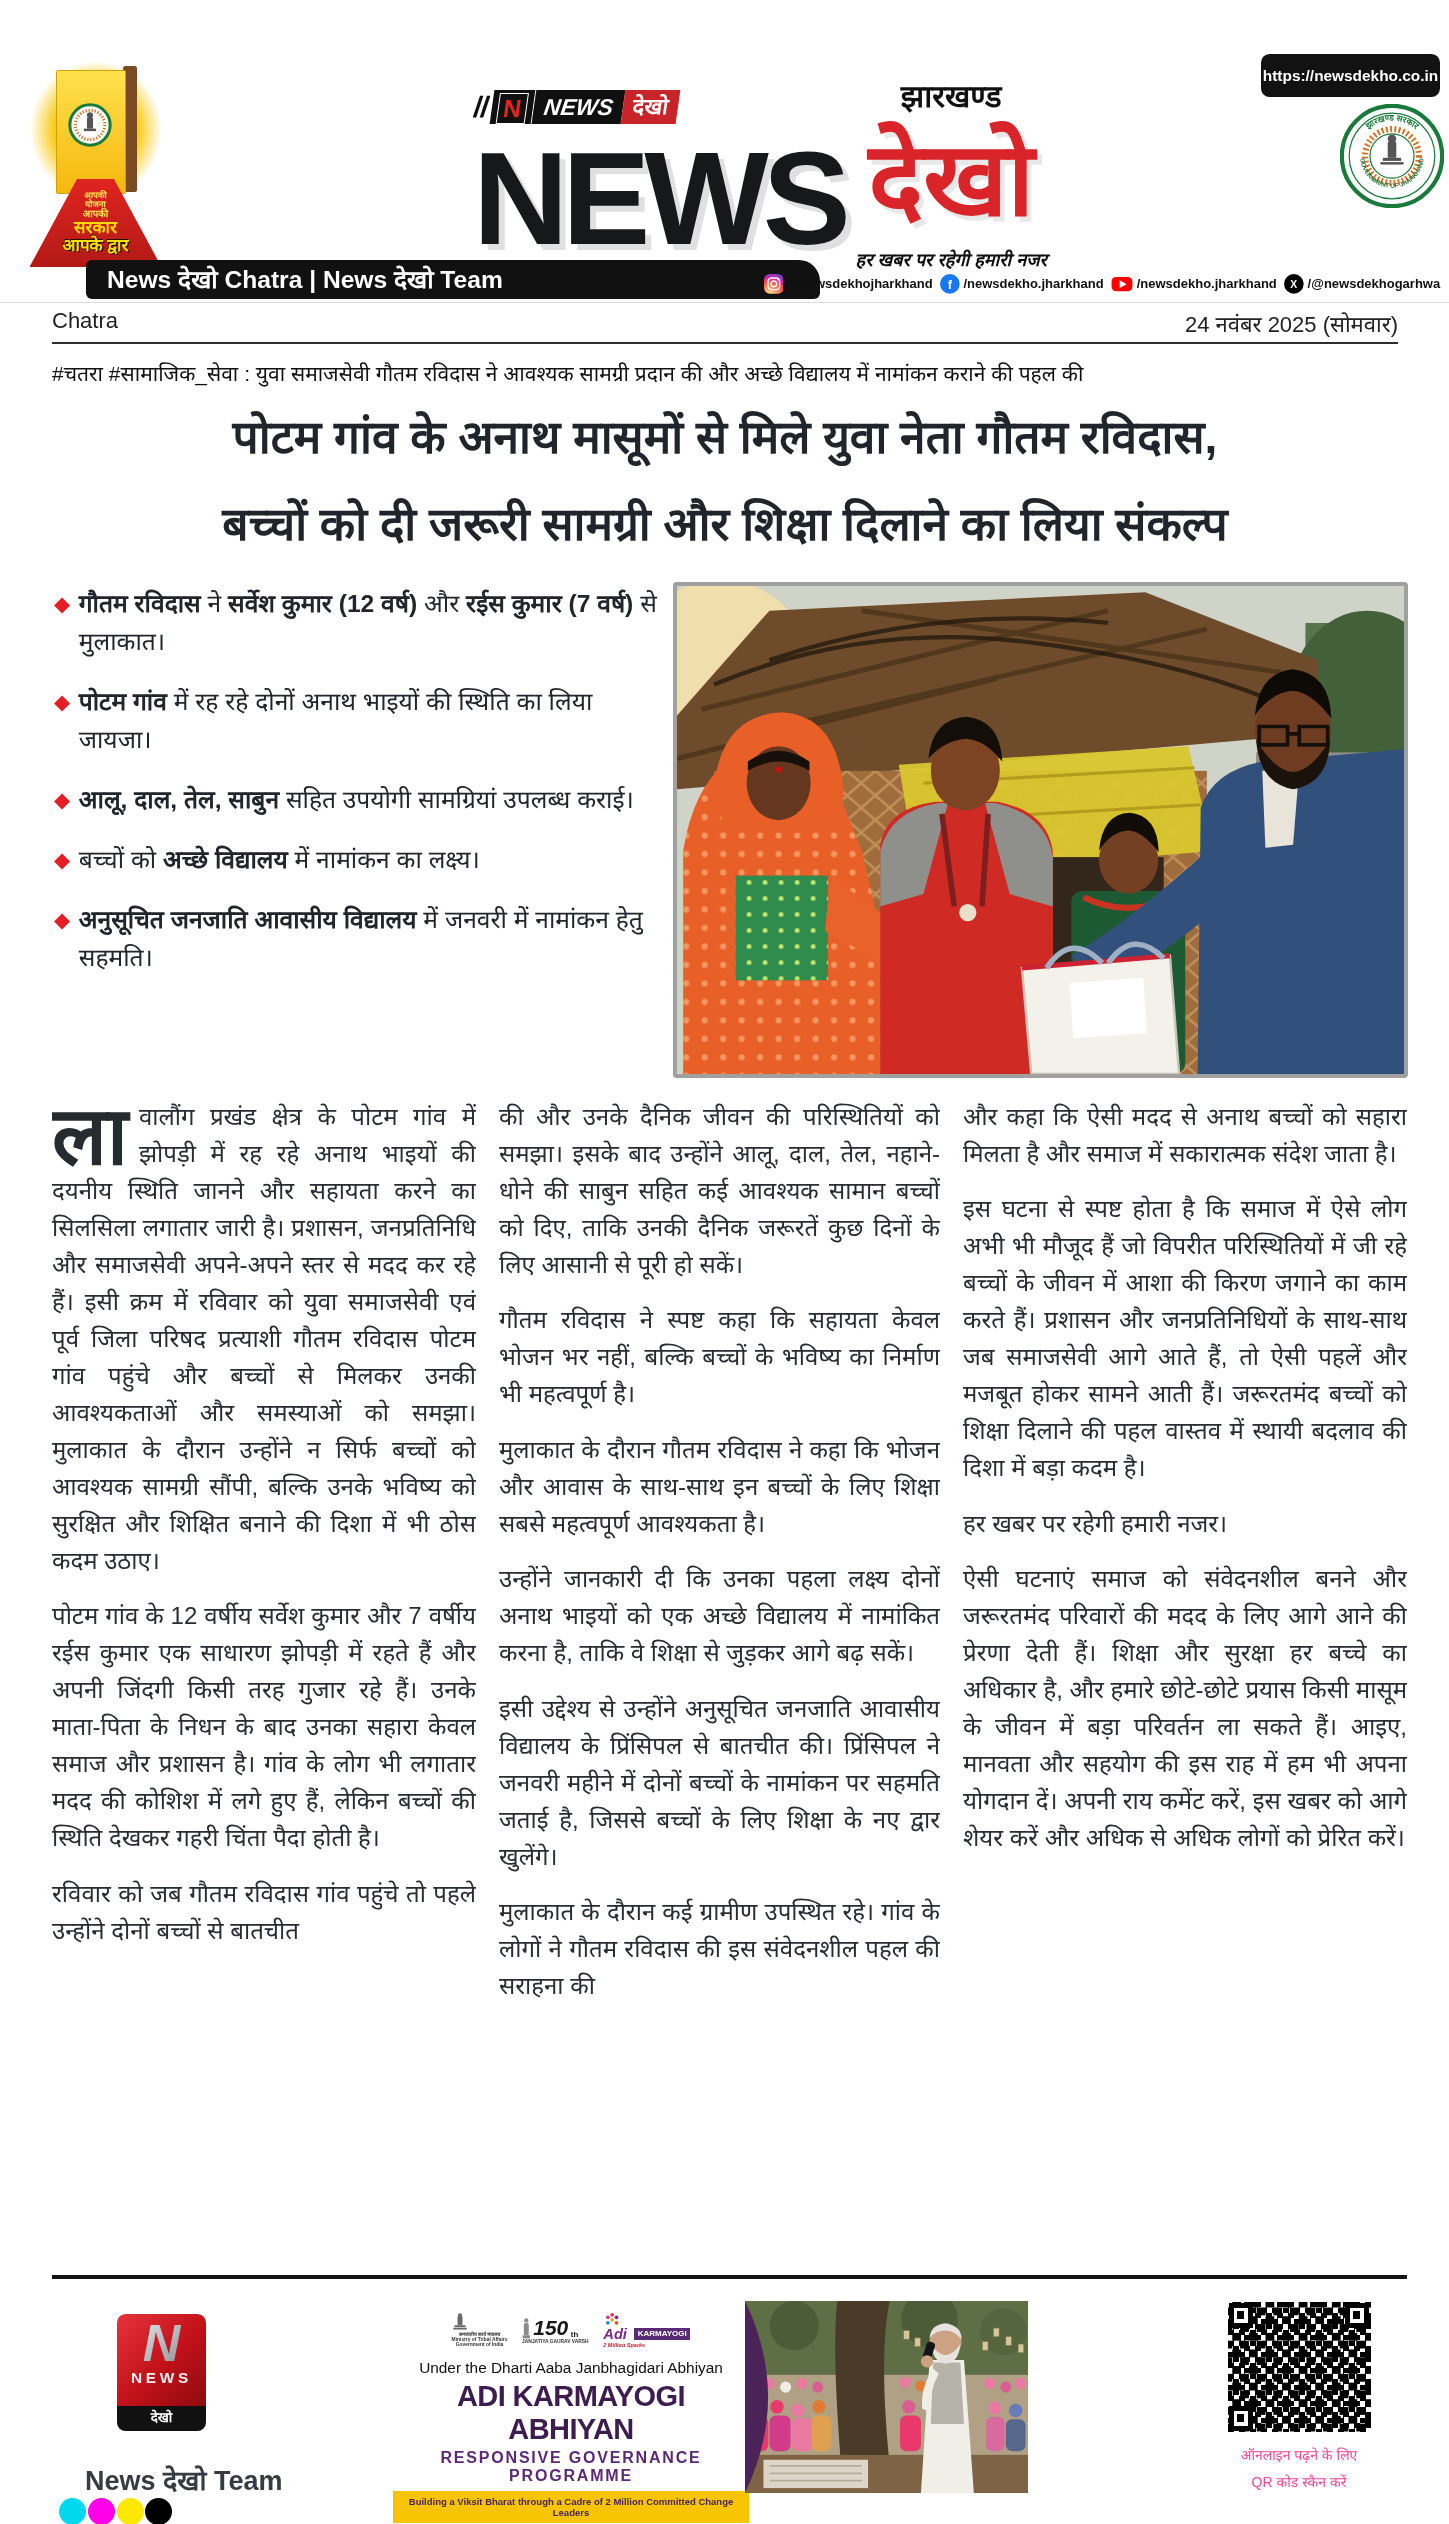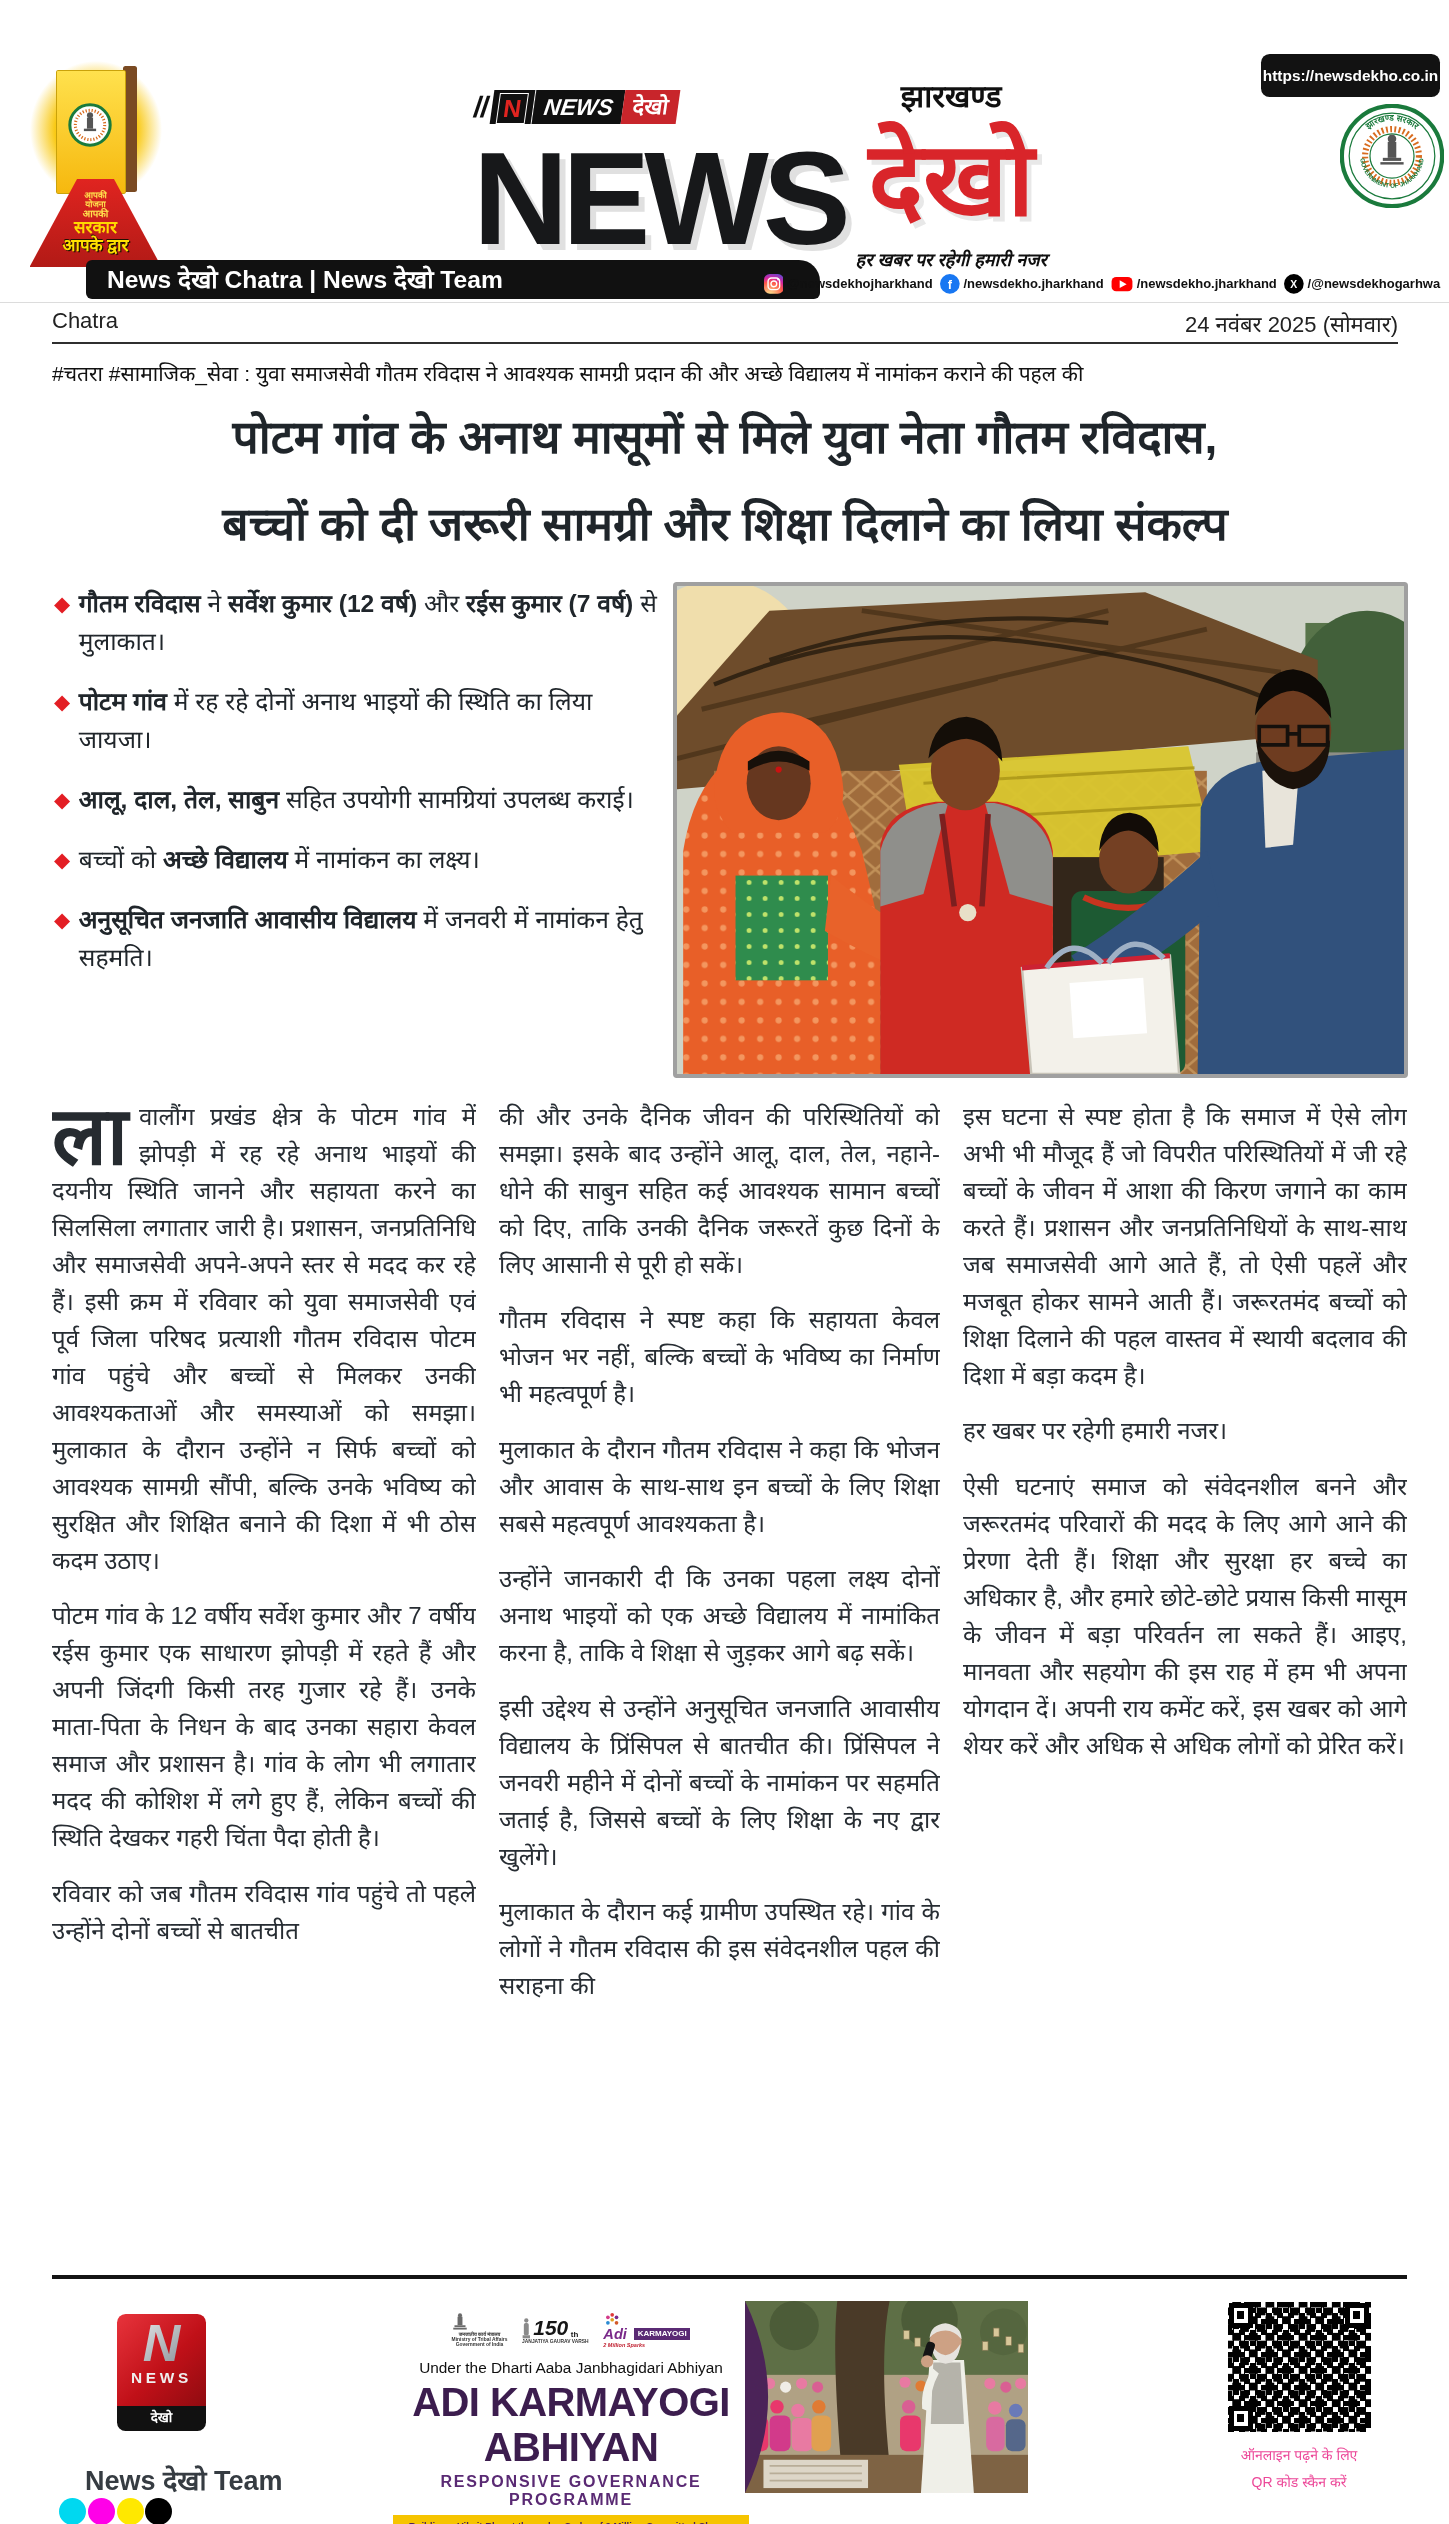--- a/index.html
+++ b/index.html
@@ -94,21 +94,21 @@
   .mini{display:flex;flex-direction:column;line-height:1.1;}
   .mini .micro{font-size:4.9px;color:#333;font-weight:700;text-align:center;}
   .l150{display:flex;align-items:flex-end;gap:2.5px;}
   .l150 .num{font-size:21px;font-weight:900;color:#161616;font-style:italic;}
   .l150 .sup{font-size:8px;font-weight:900;color:#161616;}
   .adi-row{display:flex;align-items:center;gap:7px;}
   .adi-script{font-size:14.7px;font-weight:800;font-style:italic;color:#7a2a8a;}
   .adi-box{background:#5a2a74;color:#fff;font-size:8px;font-weight:800;padding:1.8px 3.7px;}
   .adi-sub{font-size:5.5px;color:#c02030;font-style:italic;font-weight:700;}
   .ad-under{font-size:15.4px;color:#101010;text-align:center;margin-top:0px;}
-  .ad-title{font-size:40px;font-weight:900;color:#3c1d4e;text-align:center;letter-spacing:-0.6px;margin-top:2.5px;}
+  .ad-title{font-size:29px;font-weight:900;color:#3c1d4e;text-align:center;letter-spacing:-0.6px;margin-top:2.5px;}
   .ad-sub{font-size:16px;font-weight:800;color:#5a2a74;text-align:center;letter-spacing:1.8px;margin-top:3.7px;}
   .ad-banner{background:#f6c400;color:#4a2358;font-size:9.5px;font-weight:800;text-align:center;padding:4.9px 2.5px;margin-top:6.1px;}
 
   .ad-photo{position:absolute;left:745px;top:2301px;width:283px;height:192px;overflow:hidden;}
   .ad-photo svg{display:block;width:100%;height:100%;}
 
   
   .qr-wrap{position:absolute;left:1219px;top:2302px;width:160px;text-align:center;}
   .qr{position:relative;width:143px;height:130px;margin:0 auto;background:
       repeating-conic-gradient(#000 0% 25%, rgba(0,0,0,0) 0% 50%) 0 0/11px 11px,
@@ -336,20 +336,21 @@
   </div>
   <div class="col col2">
     <p>की और उनके दैनिक जीवन की परिस्थितियों को समझा। इसके बाद उन्होंने आलू, दाल, तेल, नहाने-धोने की साबुन सहित कई आवश्यक सामान बच्चों को दिए, ताकि उनकी दैनिक जरूरतें कुछ दिनों के लिए आसानी से पूरी हो सकें।</p>
     <p>गौतम रविदास ने स्पष्ट कहा कि सहायता केवल भोजन भर नहीं, बल्कि बच्चों के भविष्य का निर्माण भी महत्वपूर्ण है।</p>
     <p>मुलाकात के दौरान गौतम रविदास ने कहा कि भोजन और आवास के साथ-साथ इन बच्चों के लिए शिक्षा सबसे महत्वपूर्ण आवश्यकता है।</p>
     <p>उन्होंने जानकारी दी कि उनका पहला लक्ष्य दोनों अनाथ भाइयों को एक अच्छे विद्यालय में नामांकित करना है, ताकि वे शिक्षा से जुड़कर आगे बढ़ सकें।</p>
     <p>इसी उद्देश्य से उन्होंने अनुसूचित जनजाति आवासीय विद्यालय के प्रिंसिपल से बातचीत की। प्रिंसिपल ने जनवरी महीने में दोनों बच्चों के नामांकन पर सहमति जताई है, जिससे बच्चों के लिए शिक्षा के नए द्वार खुलेंगे।</p>
     <p>मुलाकात के दौरान कई ग्रामीण उपस्थित रहे। गांव के लोगों ने गौतम रविदास की इस संवेदनशील पहल की सराहना की</p>
   </div>
   <div class="col col3">
+    <p>और कहा कि ऐसी मदद से अनाथ बच्चों को सहारा मिलता है और समाज में सकारात्मक संदेश जाता है।</p>
     <p>इस घटना से स्पष्ट होता है कि समाज में ऐसे लोग अभी भी मौजूद हैं जो विपरीत परिस्थितियों में जी रहे बच्चों के जीवन में आशा की किरण जगाने का काम करते हैं। प्रशासन और जनप्रतिनिधियों के साथ-साथ जब समाजसेवी आगे आते हैं, तो ऐसी पहलें और मजबूत होकर सामने आती हैं। जरूरतमंद बच्चों को शिक्षा दिलाने की पहल वास्तव में स्थायी बदलाव की दिशा में बड़ा कदम है।</p>
     <p>हर खबर पर रहेगी हमारी नजर।</p>
     <p>ऐसी घटनाएं समाज को संवेदनशील बनने और जरूरतमंद परिवारों की मदद के लिए आगे आने की प्रेरणा देती हैं। शिक्षा और सुरक्षा हर बच्चे का अधिकार है, और हमारे छोटे-छोटे प्रयास किसी मासूम के जीवन में बड़ा परिवर्तन ला सकते हैं। आइए, मानवता और सहयोग की इस राह में हम भी अपना योगदान दें। अपनी राय कमेंट करें, इस खबर को आगे शेयर करें और अधिक से अधिक लोगों को प्रेरित करें।</p>
   </div>
 
   <div class="divider"></div>
 
   <div class="foot-logo">
     <div class="fl-red">
       <div class="fl-n">N</div>

